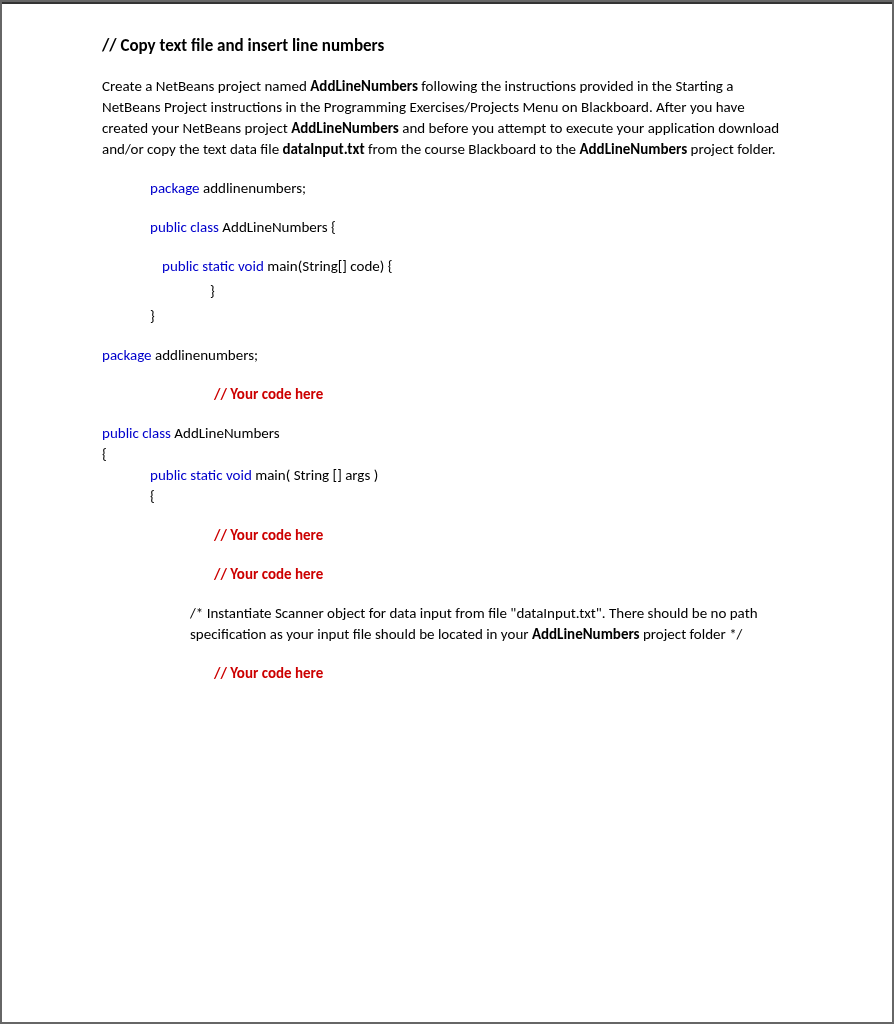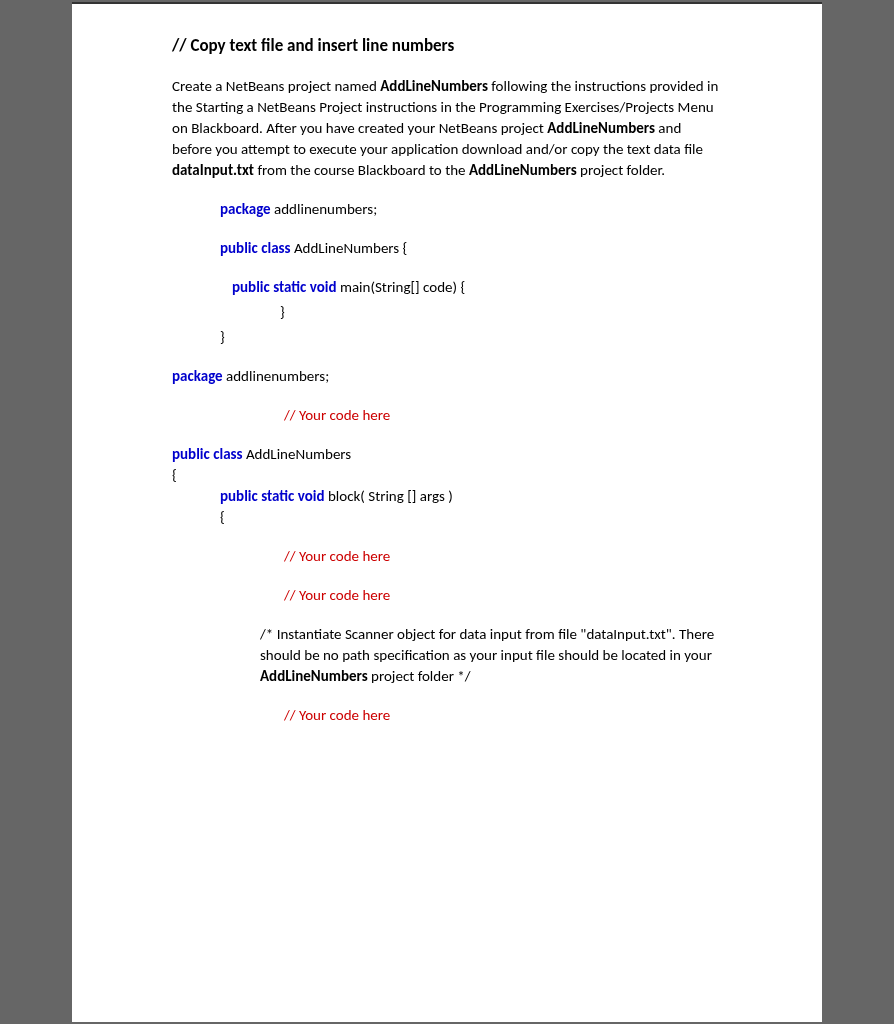--- a/index.html
+++ b/index.html
@@ -6,38 +6,38 @@
       margin: 0;
       padding: 0;
       background: #666;
       font-family: Calibri, 'Segoe UI', Arial, sans-serif;
       font-size: 15px;
       line-height: 1.4;
       color: #000;
     }
     .page {
       background: #fff;
-      width: 750px;
+      width: 890px;
       min-height: 1020px;
       margin: 2px auto;
       padding: 30px 100px 30px 100px;
       box-sizing: border-box;
       border-top: 2px solid #333;
     }
     .title {
       font-weight: bold;
       font-size: 17px;
       margin-bottom: 18px;
     }
     .para {
       margin-bottom: 18px;
     }
     .bold { font-weight: bold; }
-    .kw-blue { color: #0000cc; font-weight: bold; }
-    .kw-red { color: #cc0000; font-weight: normal; }
+    .kw-blue { color: #0000cc; font-weight: normal; }
+    .kw-red { color: #cc0000; font-weight: bold; }
     .code-indent1 { padding-left: 48px; margin-bottom: 18px; }
     .block { margin-bottom: 4px; }
     .mb18 { margin-bottom: 18px; }
   </style>
 </head>
 <body>
 
 <div class="page">
 
   <div class="title">// Copy text file and insert line numbers</div>
@@ -68,21 +68,21 @@
 
 
   <div class="kw-red mb18" style="padding-left:112px">// Your code here</div>
 
   <div>
     <span class="kw-blue">public class</span><span> AddLineNumbers</span>
   </div>
   <div>{</div>
 
   <div style="padding-left:48px">
-    <span class="kw-blue">public static void</span><span> block( String [] args )</span>
+    <span class="kw-blue">public static void</span><span> main( String [] args )</span>
   </div>
   <div style="padding-left:48px" class="mb18">{</div>
 
 
   <div class="kw-red mb18" style="padding-left:112px">// Your code here</div>
 
 
   <div class="kw-red mb18" style="padding-left:112px">// Your code here</div>
 
   <div style="padding-left:88px" class="mb18">

